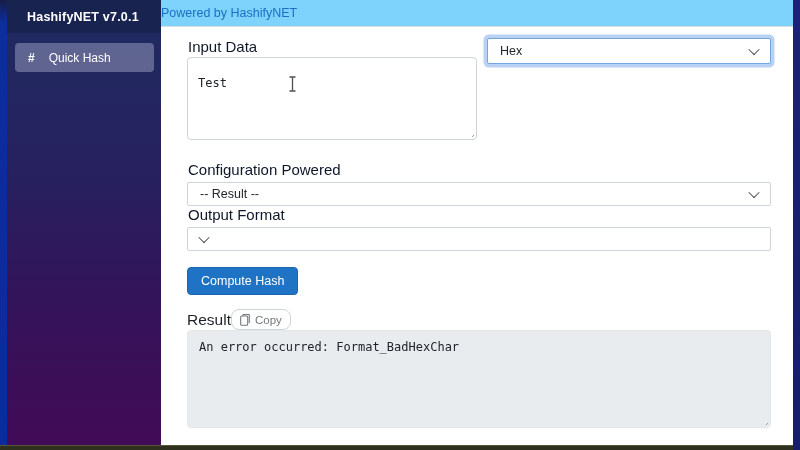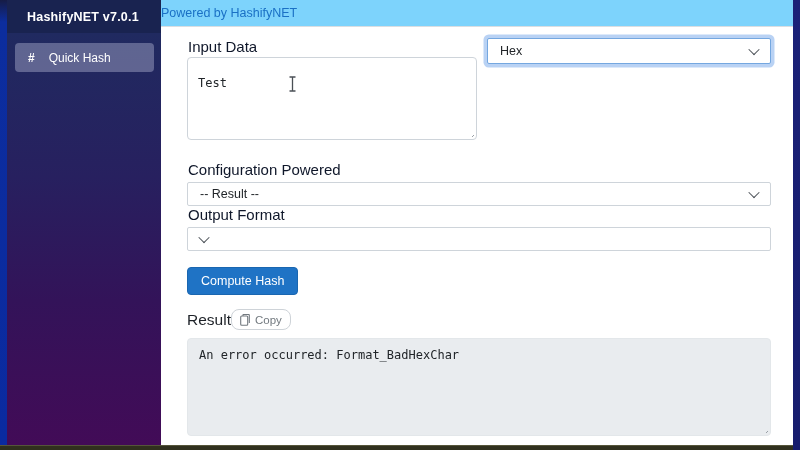--- a/index.html
+++ b/index.html
@@ -118,21 +118,21 @@
     margin-top:14px; height:21px;
     display:flex; align-items:center; justify-content:flex-start;
   }
   .result-title { font-size:15.5px; color:#1d2127; }
   .copy-btn {
     height:21px; box-sizing:border-box; padding:0 8px;
     background:#ffffff; border:1px solid #ced3d8; border-radius:8px;
     color:#72797f; font-size:11.5px; font-family:"Liberation Sans",sans-serif;
     display:inline-flex; align-items:center; gap:5px; cursor:pointer;
   }
-  .result-wrap { margin-top:8px; position:relative; }
+  .result-wrap { margin-top:0; position:relative; }
 
   .ibeam-cursor { position:absolute; left:288px; top:76px; z-index:40; pointer-events:none; }
 </style>
 </head>
 <body>
 
 <div class="left-strip"></div>
 
 <div class="sidebar">
   <div class="sidebar-header">HashifyNET v7.0.1</div>

